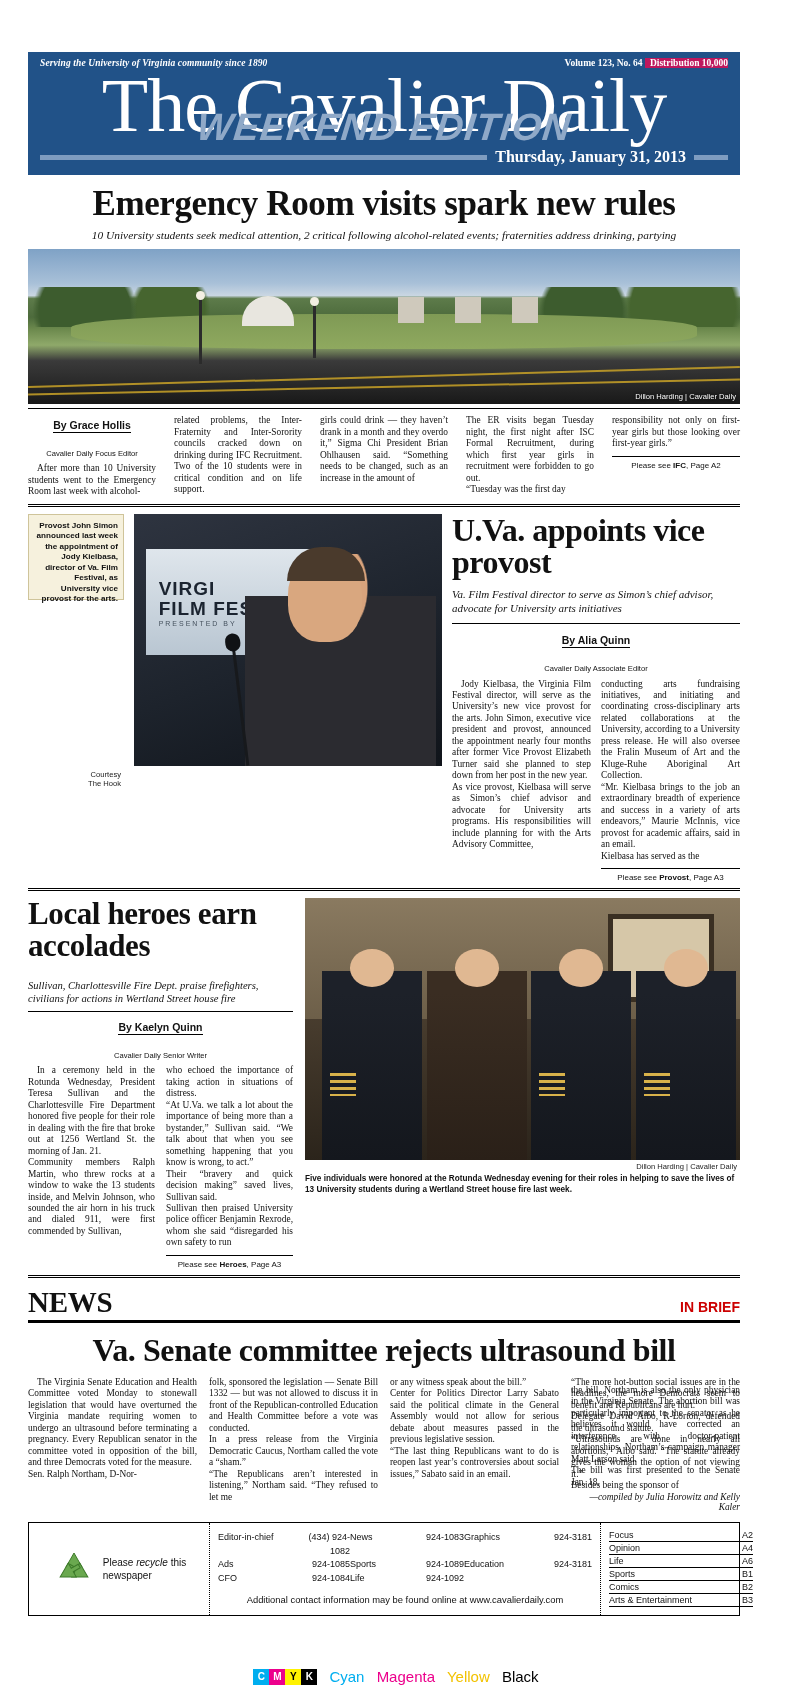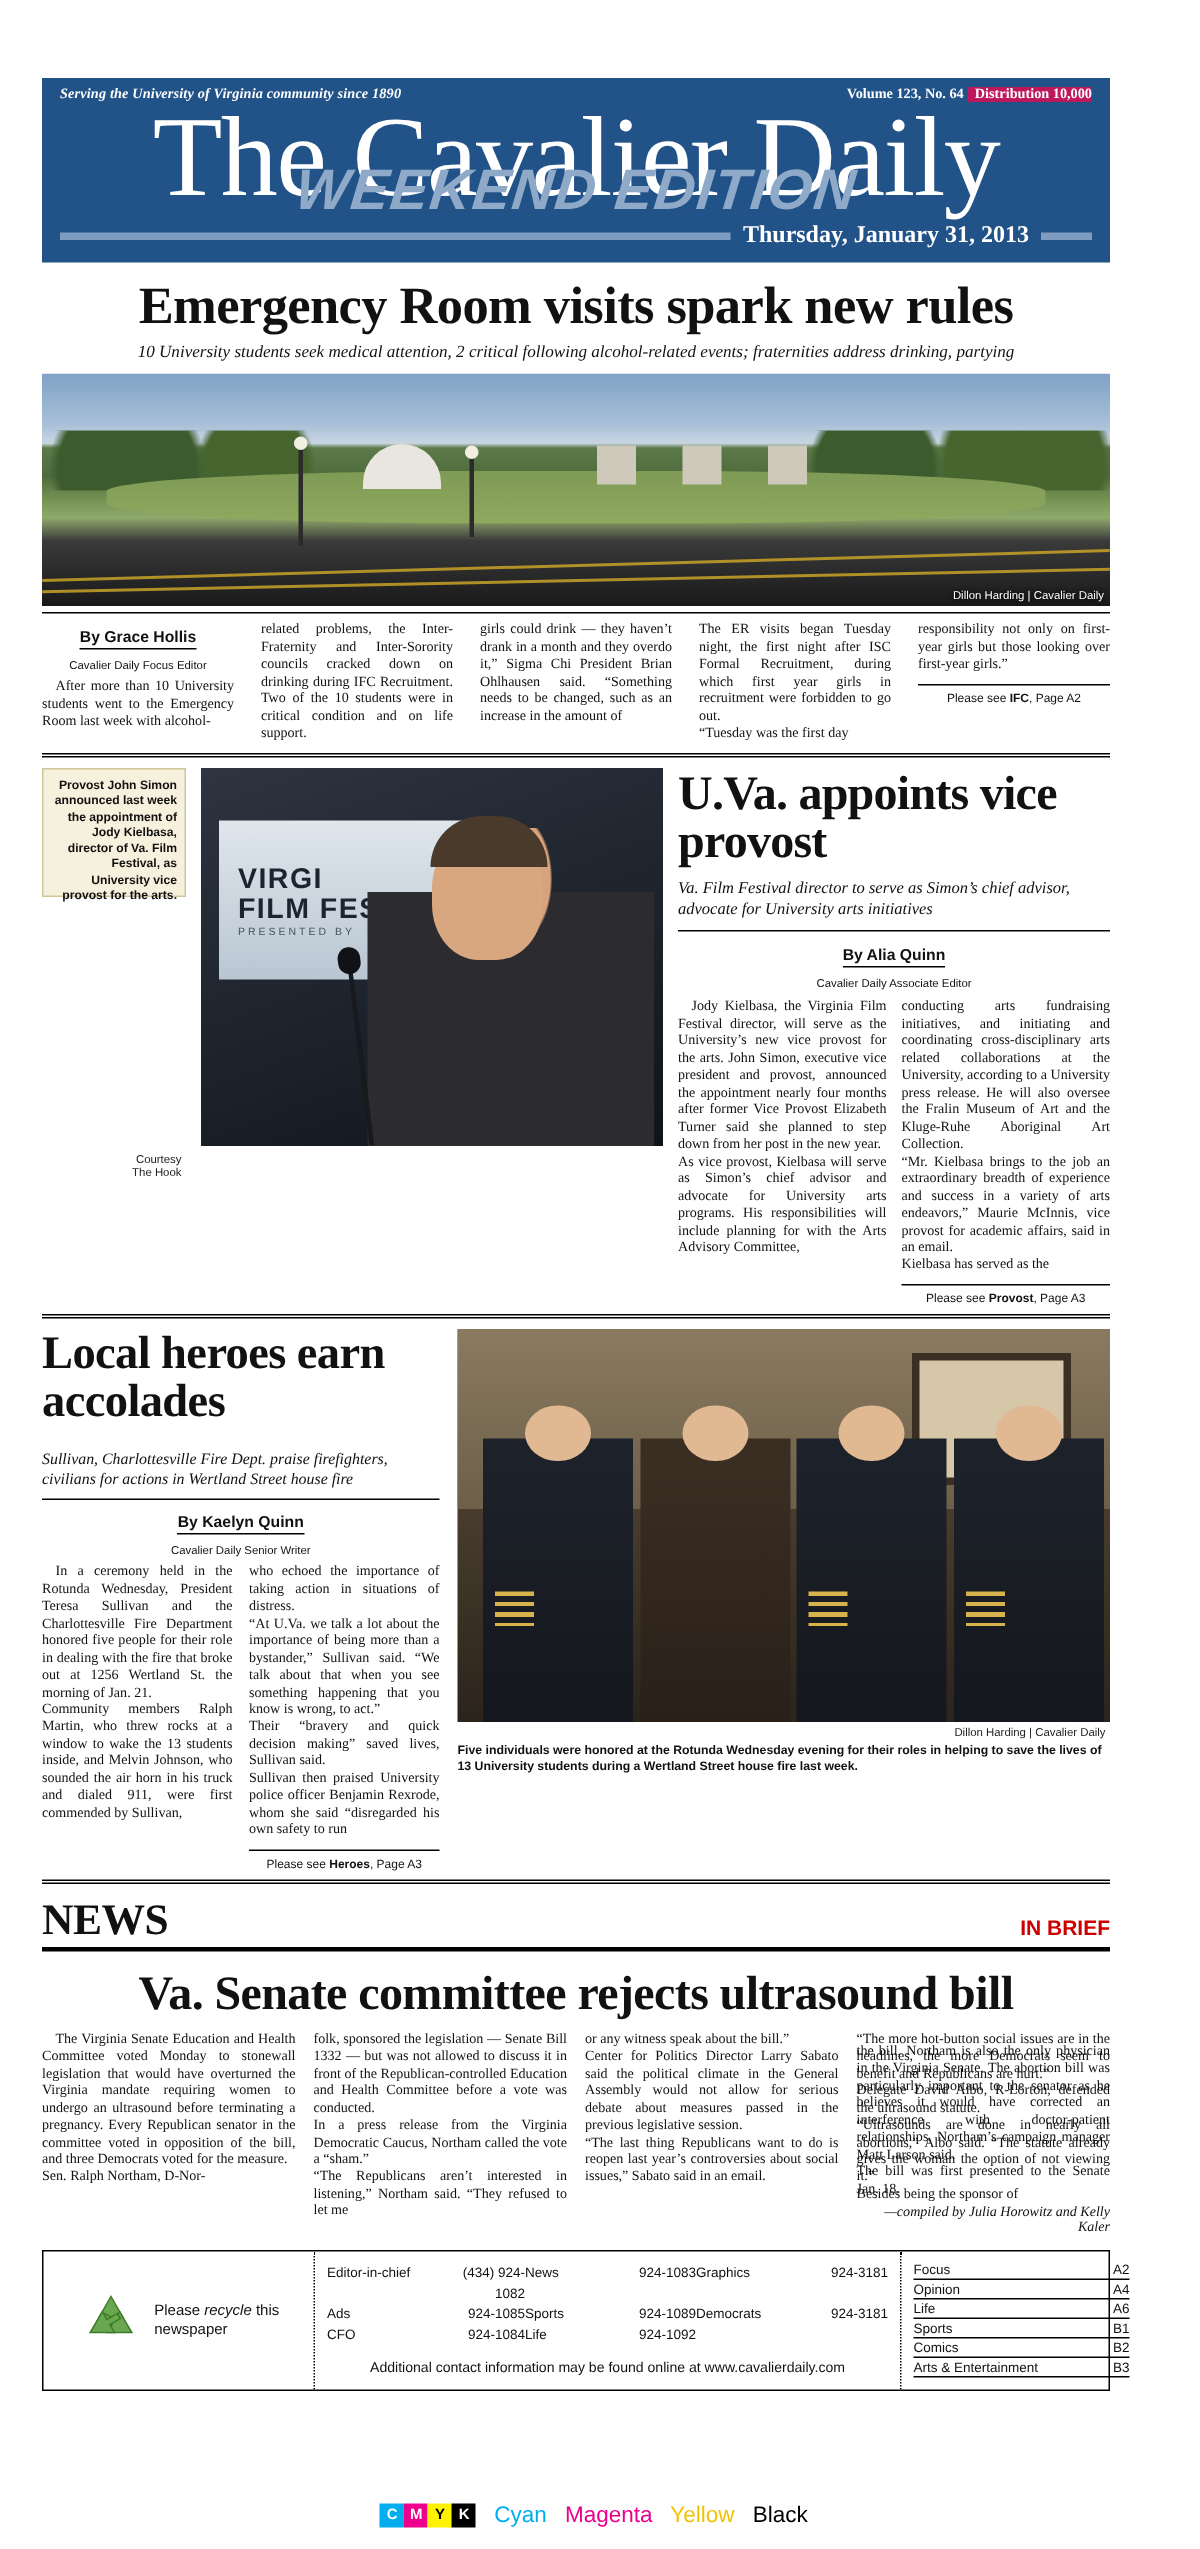--- a/index.html
+++ b/index.html
@@ -60,21 +60,21 @@
   .credit.onphoto{position:absolute;right:4px;bottom:3px;color:#fff;
           text-shadow:0 0 3px #000;padding:0;}
 
   .rule-thin{border-top:1px solid #000;margin:4px 0 0 0;}
   .rule-dbl{border-top:3px double #000;margin:6px 0;}
 
   .cols5{display:grid;grid-template-columns:repeat(5,1fr);gap:18px;margin-top:6px;}
   .byline{text-align:center;font-family:"Liberation Sans",sans-serif;}
   .byline .nm{font-weight:bold;font-size:10.5px;border-bottom:1px solid #000;
               display:inline-block;padding-bottom:1px;}
-  .byline .ttl{font-size:7.6px;margin-top:6px;}
+  .byline .ttl{font-size:7.6px;margin-top:16px;}
   p.body{font-size:9.4px;line-height:1.22;text-align:justify;margin:0 0 0 0;
          text-indent:9px;hyphens:auto;}
   p.body.first{text-indent:9px;margin-top:5px;}
   .jump{font-family:"Liberation Sans",sans-serif;font-size:8px;text-align:center;
         margin-top:6px;padding-top:4px;border-top:1px solid #000;}
   .jump b{font-weight:bold;}
 
   
   .prov{display:grid;grid-template-columns:96px 308px 1fr;gap:10px;margin-top:7px;}
   .sidecap{background:#f6f1dd;border:1px solid #cfc49a;padding:6px 5px;
@@ -405,21 +405,21 @@
         <div class="num"><span>(434)</span> <span>924-1082</span></div>
         <div>News</div>
         <div class="num">924-1083</div>
         <div>Graphics</div>
         <div class="num">924-3181</div>
 
         <div>Ads</div>
         <div class="num">924-1085</div>
         <div>Sports</div>
         <div class="num">924-1089</div>
-        <div>Democrats</div>
+        <div>Education</div>
         <div class="num">924-3181</div>
 
         <div>CFO</div>
         <div class="num">924-1084</div>
         <div>Life</div>
         <div class="num">924-1092</div>
         <div></div>
             <div></div>
       </div>
       <div class="fo-note">Additional contact information may be found online at www.cavalierdaily.com</div>

